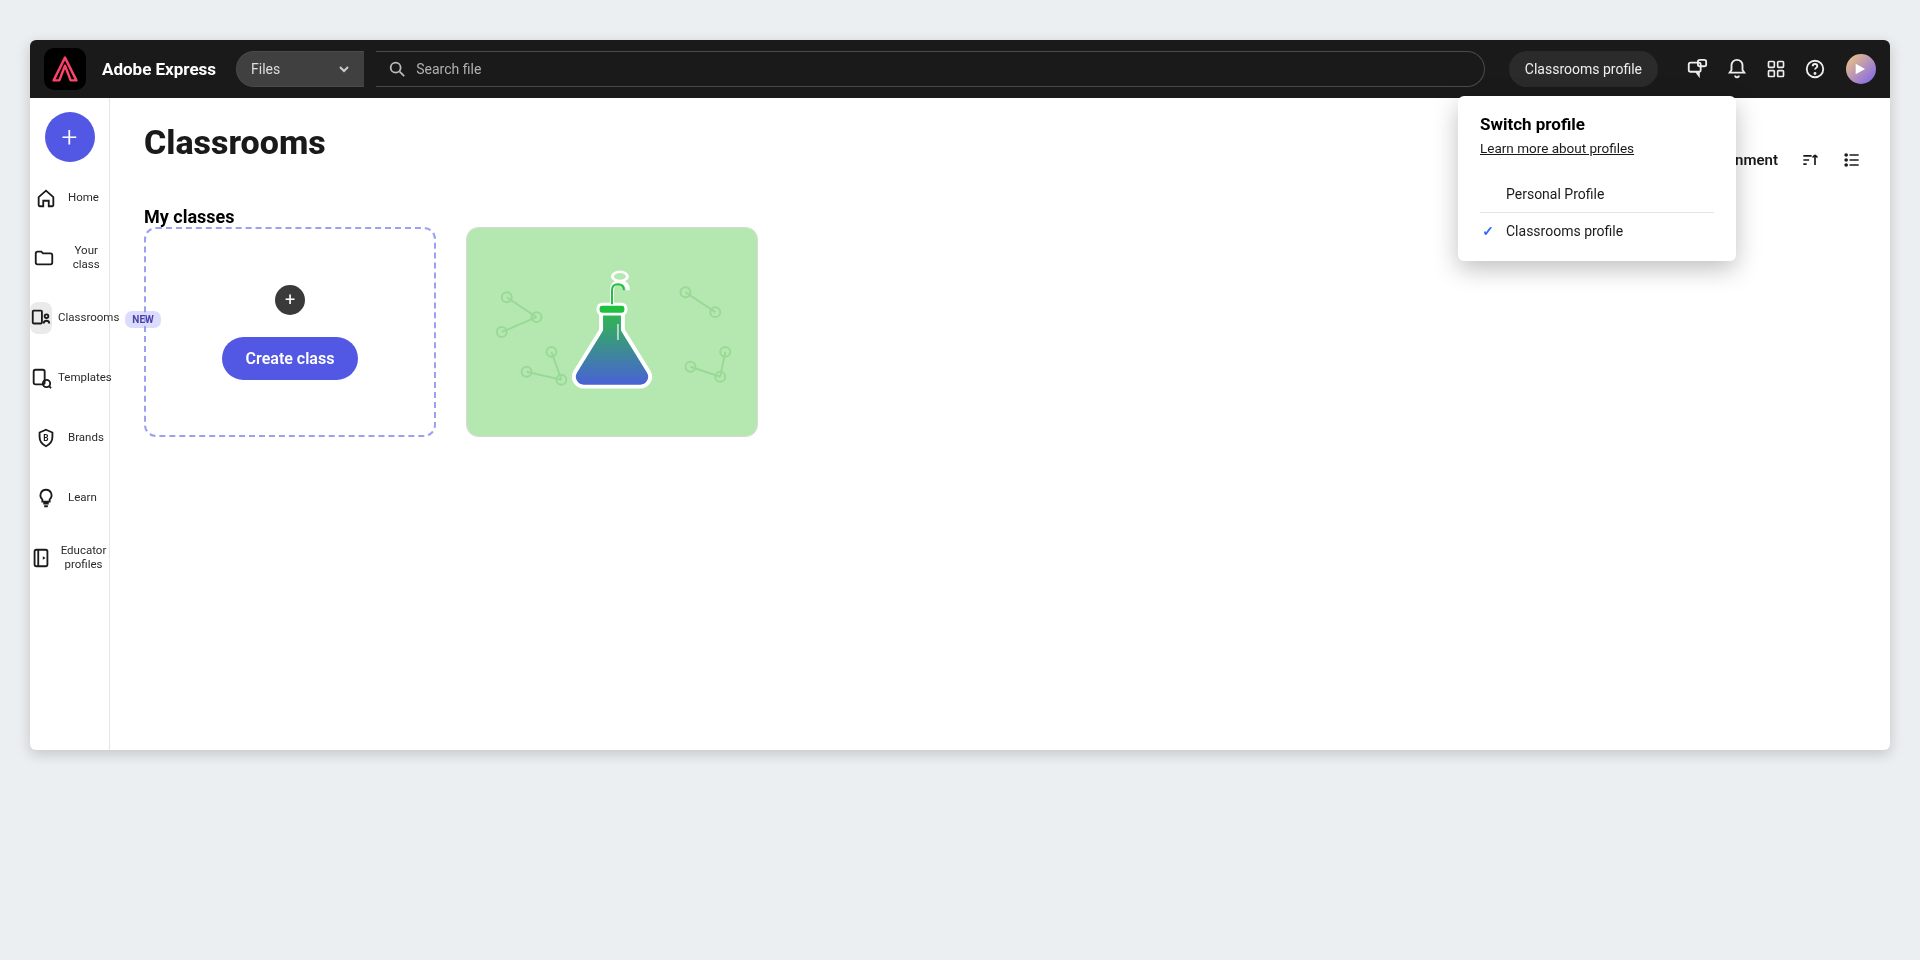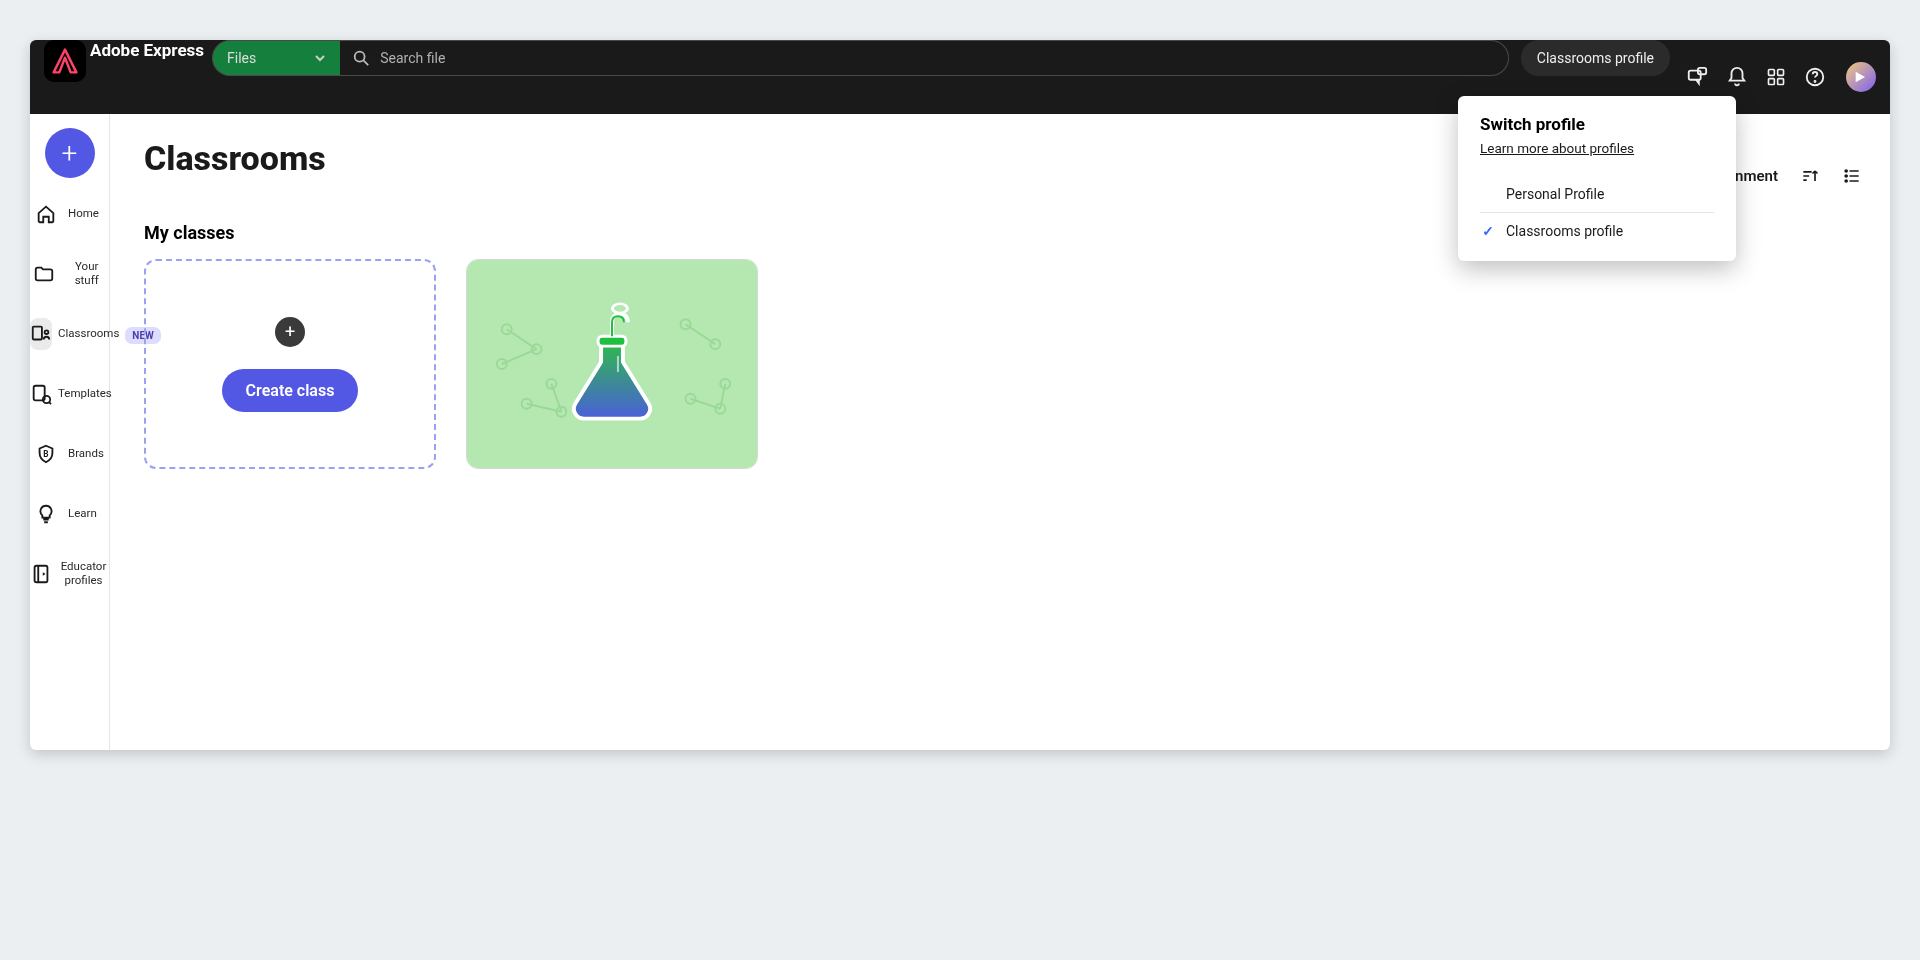--- a/index.html
+++ b/index.html
@@ -1,22 +1,22 @@
 <!DOCTYPE html>
 <html><head>
 <meta charset="utf-8">
 <style>
   * { box-sizing: border-box; margin: 0; padding: 0; font-family: -apple-system, BlinkMacSystemFont, "Segoe UI", Roboto, Helvetica, Arial, sans-serif; }
   body { background: #eceff1; padding: 40px 30px; }
   .app-window { width: 100%; height: 710px; background: #fff; border-radius: 6px; overflow: hidden; box-shadow: 0 4px 14px rgba(0,0,0,0.18); position: relative; }
   
-  .topbar { height: 74px; background: #1a1a1a; display: flex; padding: 0 14px 0 14px; }
+  .topbar { height: 58px; background: #1a1a1a; display: flex; align-items: center; padding: 0 14px 0 14px; gap: 12px; }
   .logo-box { width: 42px; height: 42px; background: #000; border-radius: 10px; display:flex; align-items:center; justify-content:center; }
   .brand-name { color:#fff; font-weight:700; font-size:17px; margin-left:4px; margin-right:8px; }
-  .scope-select { height:36px; background:#15803d; border:1px solid #4a4a4a; border-radius:18px 0 0 18px; color:#ddd; display:flex; align-items:center; padding:0 14px; gap:58px; font-size:14px; border-right:none;}
+  .scope-select { height:36px; background:#404040; border:1px solid #4a4a4a; border-radius:18px 0 0 18px; color:#ddd; display:flex; align-items:center; padding:0 14px; gap:58px; font-size:14px; border-right:none;}
   .search-wrap { flex:1; height:36px; background:transparent; border:1px solid #4a4a4a; border-left:none; border-radius:0 18px 18px 0; display:flex; align-items:center; padding:0 12px; gap:10px; color:#aaa; }
   .search-wrap input { flex:1; background:transparent; border:none; outline:none; color:#ddd; font-size:14px; }
   .search-wrap input::placeholder { color:#b0b0b0; }
   .profile-chip { height:36px; background:#2b2b2b; border-radius:18px; color:#eee; display:flex; align-items:center; padding:0 16px; font-size:14px; margin-left:12px; }
   .topbar-icons { display:flex; align-items:center; gap:18px; margin-left:16px; color:#eee; }
   .avatar-circle { width:30px; height:30px; border-radius:50%; background:linear-gradient(135deg,#f5c97a,#7a5ff5); margin-left:2px; display:flex; align-items:center; justify-content:center; color:#fff; font-size:12px;}
   
   .body-layout { display:flex; height:calc(100% - 58px); position:relative; }
   .sidebar { width:80px; border-right:1px solid #e5e5e5; display:flex; flex-direction:column; align-items:center; padding-top:14px; gap:12px; }
   .fab { width:50px; height:50px; border-radius:50%; background:#5258e4; color:#fff; display:flex; align-items:center; justify-content:center; font-size:28px; font-weight:300; }
@@ -24,21 +24,21 @@
   .nav-item .nav-icon { width:32px; height:32px; display:flex; align-items:center; justify-content:center; color:#2a2a2a; border-radius:8px;}
   .nav-item.active .nav-icon { background:#eaeaea; }
   .nav-item .nav-label { font-size:11.5px; color:#2a2a2a; text-align:center; line-height:1.2; }
   .new-badge { margin-top:2px; background:#dcdcff; color:#4b3fa6; font-size:10px; font-weight:700; padding:3px 7px; border-radius:7px; }
   
   .main { flex:1; padding:24px 34px; position:relative; }
   .page-title { font-size:34px; font-weight:800; color:#1a1a1a; margin-bottom:10px;}
   .action-row { position:absolute; top:52px; right:28px; display:flex; align-items:center; gap:22px; }
   .create-assign { font-size:15px; font-weight:600; color:#1a1a1a; display:flex; align-items:center; gap:8px; cursor:pointer;}
   .icon-btn-plain { color:#1a1a1a; cursor:pointer; }
-  .section-heading { font-size:18px; font-weight:700; margin-top:44px; margin-bottom:16px; }
+  .section-heading { font-size:18px; font-weight:700; margin-top:44px; }
   .cards-row { display:flex; gap:30px; }
   .card { width:292px; height:210px; border-radius:12px; }
   .create-card { border:2px dashed #9aa0f2; display:flex; flex-direction:column; align-items:center; justify-content:center; gap:22px; }
   .dark-circle { width:30px; height:30px; border-radius:50%; background:#3a3a3a; color:#fff; display:flex; align-items:center; justify-content:center; font-size:18px;}
   .pill-btn { background:#5258e4; color:#fff; border:none; border-radius:22px; padding:12px 24px; font-size:16px; font-weight:600; cursor:pointer;}
   .class-card { border:1px solid #d8d8d8; overflow:hidden; display:flex; flex-direction:column;}
   .class-thumb { flex:1; background:#b5e8b1; display:flex; align-items:center; justify-content:center; position:relative;}
   .class-meta { padding:12px 16px 14px 16px; }
   .class-name { font-size:16px; font-weight:700; margin-bottom:4px;}
   .class-grade { font-size:13px; color:#555; }
@@ -146,21 +146,21 @@
           </span>
         <span class="nav-label">Home</span>
       </div>
 
       <div class="nav-item">
         <span class="nav-icon">
             <svg width="22" height="22" viewBox="0 0 24 24" fill="none" stroke="#1a1a1a" stroke-width="2">
               <path d="M3 7a2 2 0 012-2h4l2 2h8a2 2 0 012 2v8a2 2 0 01-2 2H5a2 2 0 01-2-2V7z"></path>
             </svg>
           </span>
-        <span class="nav-label">Your stuff</span>
+        <span class="nav-label">Your class</span>
       </div>
 
       <div class="nav-item active">
         <span class="nav-icon">
             <svg width="22" height="22" viewBox="0 0 24 24" fill="none" stroke="#1a1a1a" stroke-width="2">
               <rect x="3" y="4" width="10" height="14" rx="1"></rect>
               <circle cx="18" cy="10" r="2"></circle>
               <path d="M15 18c0-2 1.5-3 3-3s3 1 3 3"></path>
             </svg>
           </span>

